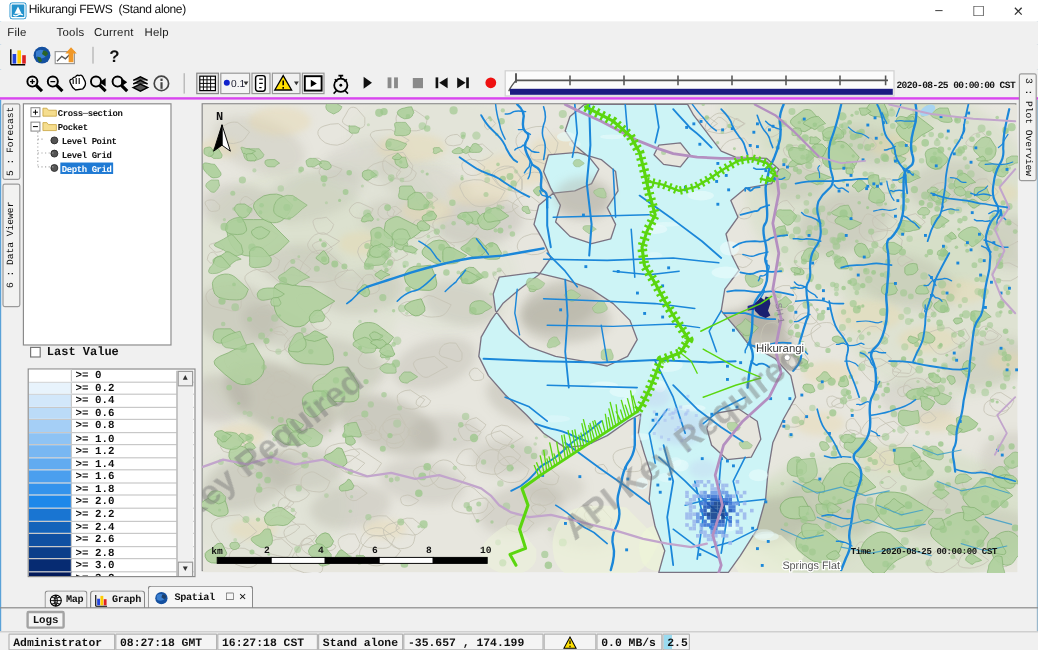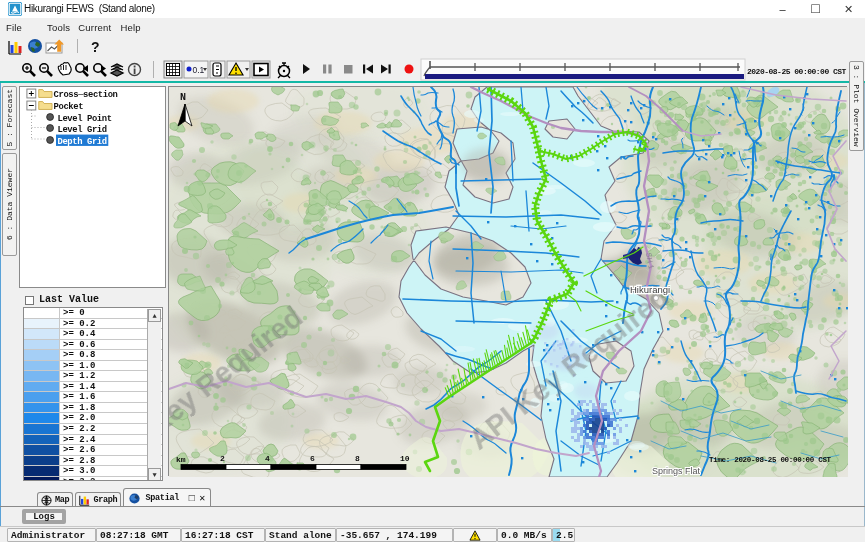--- a/index.html
+++ b/index.html
@@ -4,44 +4,44 @@
 html,body{width:865px;height:542px;overflow:hidden;background:#f0f0f0;font-family:"Liberation Sans",sans-serif;position:relative}
 #win{position:absolute;inset:0;border-left:1px solid #5aa2d8;border-right:1px solid #9ab8cc;border-bottom:1px solid #9ab8cc}
 #title{position:absolute;left:0;top:0;width:100%;height:18px;background:#fff}
 #title .txt{position:absolute;left:24px;top:3px;font-size:10px;letter-spacing:-0.3px;color:#111}
 #logo{position:absolute;left:8px;top:2px;width:14px;height:14px;background:#2e9bd6;border-radius:2px}
 #wbtn{position:absolute;right:0;top:0;height:18px;display:flex}
 #wbtn div{width:33px;height:18px;display:flex;align-items:center;justify-content:center;font-size:11px;color:#222}
 #menu{position:absolute;left:0;top:18px;width:100%;height:19px;background:#f0f0f0;display:flex;align-items:center;font-size:9.5px;letter-spacing:-0.2px;color:#1a1a1a}
 #menu span{letter-spacing:0.2px}
 #tb1{position:absolute;left:0;top:37px;width:100%;height:21px;background:#f0f0f0}
-#tb2{position:absolute;left:0;top:58px;width:100%;height:25px;background:#f0f0f0;border-bottom:2px solid #14b8a6}
+#tb2{position:absolute;left:0;top:58px;width:100%;height:25px;background:#f0f0f0;border-bottom:2px solid #d946ef}
 #ltabs{position:absolute;left:2px;top:86px;width:15px}
 .vtab{background:#f2f2f1;border:1px solid #9a9a9a;border-radius:2px;width:15px;display:flex;align-items:center;justify-content:center;margin-bottom:3px}
 .vtxt{writing-mode:vertical-rl;transform:rotate(180deg);font-size:8px;font-family:"Liberation Mono",monospace;color:#111;letter-spacing:0px}
 #rtab{position:absolute;right:1px;top:61px;width:15px}
 #rtab .vtab{width:15px;overflow:hidden}
 #rtab .vtxt{transform:none;font-size:8px}
-#tree{position:absolute;left:19px;top:86px;width:147px;height:202px;background:#fff;border:1px solid #8a8a8a;font-family:"Liberation Mono",monospace;font-size:10px;font-weight:bold;color:#111;padding-top:1px;position:absolute}
+#tree{position:absolute;left:19px;top:86px;width:124px;height:202px;background:#fff;border:1px solid #8a8a8a;font-family:"Liberation Mono",monospace;font-size:10px;font-weight:bold;color:#111;padding-top:1px;position:absolute}
 .trow{height:11.5px;display:flex;align-items:center;white-space:pre}
 #legend{position:absolute;left:19px;top:289px;width:147px;height:196px;background:#f0f0f0;font-family:"Liberation Mono",monospace;font-weight:bold}
-#lv{display:flex;align-items:flex-end;height:16px;font-size:10px;color:#111}
+#lv{display:flex;align-items:flex-start;height:16px;font-size:10px;color:#111}
 #lv .cb{width:9px;height:9px;border:1px solid #777;background:#fff;margin:0 5px 0 6px}
 #llist{position:absolute;left:4px;top:18px;width:140px;height:174px;background:#fff;border:1px solid #8a8a8a;overflow:hidden}
 .lrow{height:10.56px;display:flex;border-bottom:1px solid #c8c8c8}
 .lsw{width:36px;border-right:1px solid #c8c8c8}
 .llab{font-size:9px;padding-left:3px;color:#111;line-height:10px}
 #lscroll{position:absolute;right:1px;top:1px;width:14px;height:172px;background:#f0f0f0;border-left:1px solid #aaa}
 .sbtn{position:absolute;left:0;width:13px;height:13px;background:#f0f0f0;border:1px solid #9a9a9a;font-size:7px;display:flex;align-items:center;justify-content:center;color:#333}
 #map{position:absolute;left:168px;top:86px;width:679px;height:390px;border:1px solid #888;background:#e9e8e2}
 #btabs{position:absolute;left:37px;top:488px;height:19px;display:flex;align-items:flex-end;font-family:"Liberation Mono",monospace;font-weight:bold;font-size:8.5px;letter-spacing:-0.3px}
 .btab{background:#f0f0f0;border:1px solid #8a8a8a;border-bottom:none;border-radius:3px 3px 0 0;height:15px;display:flex;align-items:center;padding:0 3px;margin-right:2px;color:#111}
 .btab.act{height:19px;background:#f6f6f6;padding:0 5px}
 #tabline{position:absolute;left:0;top:506px;width:100%;height:1px;background:#8a8a8a}
-#logs{position:absolute;left:22px;top:509px;width:44px;height:15px;background:#f4f4f4;border:4px solid #a3a3a3;border-radius:2px;font-family:"Liberation Mono",monospace;font-weight:bold;font-size:9px;display:flex;align-items:center;justify-content:center;color:#111}
+#logs{position:absolute;left:22px;top:509px;width:32px;height:15px;background:#f4f4f4;border:2px solid #a3a3a3;border-radius:2px;font-family:"Liberation Mono",monospace;font-weight:bold;font-size:9px;display:flex;align-items:center;justify-content:center;color:#111}
 #status{position:absolute;left:0;top:526px;width:100%;height:16px;background:#f0f0f0;border-top:1px solid #c8c8c8;font-family:"Liberation Mono",monospace;font-weight:bold;font-size:9.5px;color:#111;display:flex}
 .scell{border:1px solid #b4b4b4;border-radius:1px;height:14px;margin-top:1px;padding:1px 3px 0 3px;white-space:nowrap;overflow:hidden;background:#f4f4f4}
 svg text{user-select:none}
 </style></head><body>
 <div id="win"></div>
 <div id="title">
  <svg id="logo" viewBox="0 0 14 14">
       <rect width="14" height="14" rx="2" fill="#2492cc"></rect>
       <rect x="1.2" y="1.2" width="11.6" height="11.6" rx="1" fill="none" stroke="#fff" stroke-width="1.1"></rect>
       <path d="M4,9.5 L7,3.5 L10,9.5" fill="#fff"></path>

